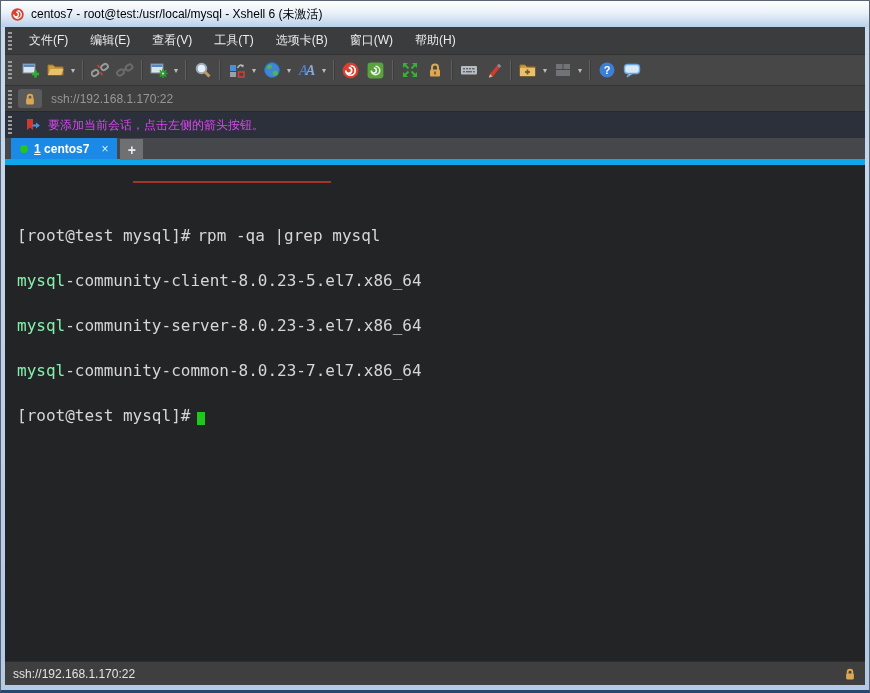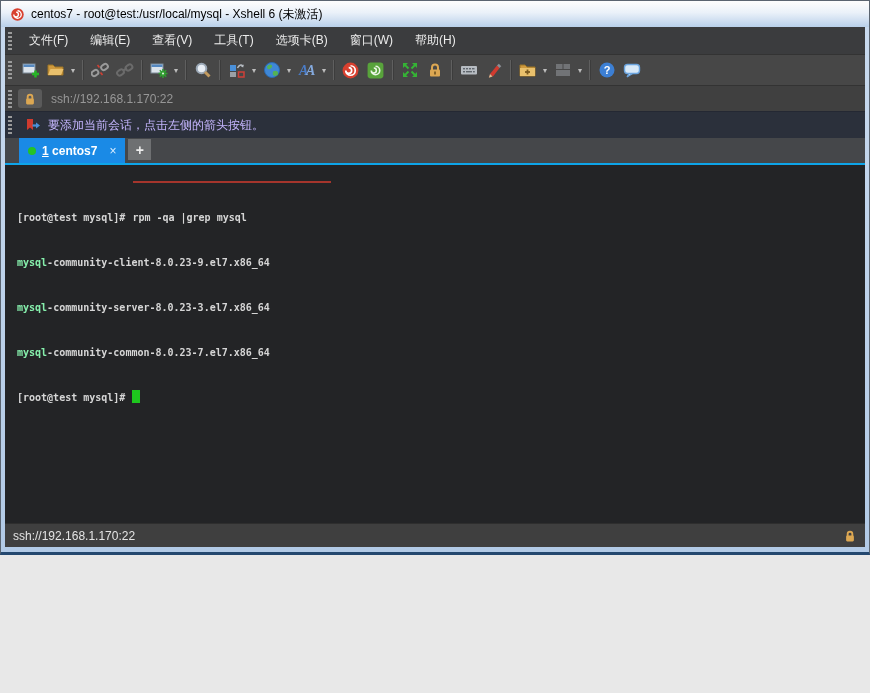--- a/index.html
+++ b/index.html
@@ -2,21 +2,21 @@
 <html><head>
 <meta charset="utf-8">
 <style>
   * { margin:0; padding:0; box-sizing:border-box; }
   body {
     width:870px; height:693px;
     font-family:"Liberation Sans", sans-serif;
     background:#e8e8e8; overflow:hidden;
   }
   .window{
-    width:870px; height:555px;
+    width:870px; height:693px;
     display:flex; flex-direction:column;
     background:linear-gradient(#c9daee,#b2cae6);
     border:1px solid #5a6470; border-bottom:3px solid #24486f;
   }
   
   .titlebar{
     height:26px; flex:0 0 26px;
     display:flex; align-items:center; gap:6px;
     padding-left:9px;
     background:linear-gradient(#fdfdfd 0%, #eaf1f9 45%, #b9d0ea 100%);
@@ -41,37 +41,37 @@
   .tbtn{ width:25px; height:25px; display:flex; align-items:center; justify-content:center; border-radius:2px; }
   .caret{ color:#bdbdbd; font-size:8px; width:10px; text-align:center; }
   .sep{ width:1px; height:20px; background:#5f5f5f; box-shadow:1px 0 0 #3c3c3c; margin:0 4px; flex:0 0 1px; }
   
   .addressbar{ height:26px; flex:0 0 26px; background:#404040; border-top:1px solid #333; }
   .lock-chip{ width:24px; height:19px; background:#5a5a5a; border-radius:3px;
               display:flex; align-items:center; justify-content:center; margin-right:9px; }
   .address-url{ color:#979797; font-size:12px; }
   
   .infobar{ height:27px; flex:0 0 27px; background:#2b303b; border-top:1px solid #242833;
-            color:#c4b5fd; font-size:12px; gap:7px; }
+            color:#d946ef; font-size:12px; gap:7px; }
   
   .tabstrip{ height:27px; flex:0 0 27px; background:#45474a;
-             border-bottom:2px solid #0ea5e9; display:flex; align-items:stretch; padding-left:14px; }
+             border-bottom:6px solid #0ea5e9; display:flex; align-items:stretch; padding-left:6px; }
   .tab{ background:#1a8ae6; color:#fff; display:flex; align-items:center; gap:6px;
         padding:0 9px; font-size:12px; font-weight:bold; }
   .tab-dot{ width:8px; height:8px; border-radius:50%; background:#25c325; flex:0 0 8px; }
   .tab-index{ text-decoration:underline; }
   .tab-close{ font-weight:normal; color:#dbeeff; font-size:12px; margin-left:6px; cursor:default; }
   .newtab{ width:23px; height:21px; margin:1px 0 0 3px; background:#6e7072; color:#ededed;
            display:flex; align-items:center; justify-content:center; font-size:14px; font-weight:bold; }
   
   .terminal{
     flex:1 1 auto; min-height:0; position:relative;
-    background:#232426; padding:0 0 0 12px;
+    background:#232426; padding:18px 0 0 12px;
     font-family:"DejaVu Sans Mono", monospace;
-    font-size:10px; font-weight:bold; line-height:15px; color:#d6d6d6;
+    font-size:16px; font-weight:normal; line-height:15px; color:#d6d6d6;
     white-space:pre; cursor:text;
   }
   .t-match{ color:#86efac; }
   .t-cmd{ margin-left:7px; }
   .annotation{ position:absolute; left:128px; top:16px; width:198px; height:2px; background:#a5352c; }
   .cursor{ display:inline-block; width:8px; height:13px; background:#1ec71e;
            vertical-align:text-bottom; margin-left:7px; }
   
   .statusbar{ height:24px; flex:0 0 24px; background:#3f3f3f; border-top:1px solid #2e2e2e;
               color:#e4e4e4; font-size:12px; padding:0 8px; }
@@ -337,21 +337,21 @@
           <span>centos7</span>
         </span>
         <span class="tab-close">×</span>
       </div>
       <div class="newtab">+</div>
     </div>
 
     <div class="terminal">
       <div class="annotation"></div>
       <div><span>[root@test mysql]#</span><span class="t-cmd">rpm -qa |grep mysql</span></div>
-      <div><span class="t-match">mysql</span><span>-community-client-8.0.23-9.el7.x86_64</span></div>
+      <div><span class="t-match">mysql</span><span>-community-client-8.0.23-5.el7.x86_64</span></div>
       <div><span class="t-match">mysql</span><span>-community-server-8.0.23-3.el7.x86_64</span></div>
       <div><span class="t-match">mysql</span><span>-community-common-8.0.23-7.el7.x86_64</span></div>
       <div><span>[root@test mysql]#</span><span class="cursor"></span></div>
     </div>
 
     <div class="row statusbar">
       <span>ssh://192.168.1.170:22</span>
       <span class="right">
         <svg width="14" height="14" viewBox="0 0 18 18">
             <path d="M6 9V6.5a3 3 0 0 1 6 0V9" stroke="#dca752" stroke-width="2.4" fill="none"></path>

